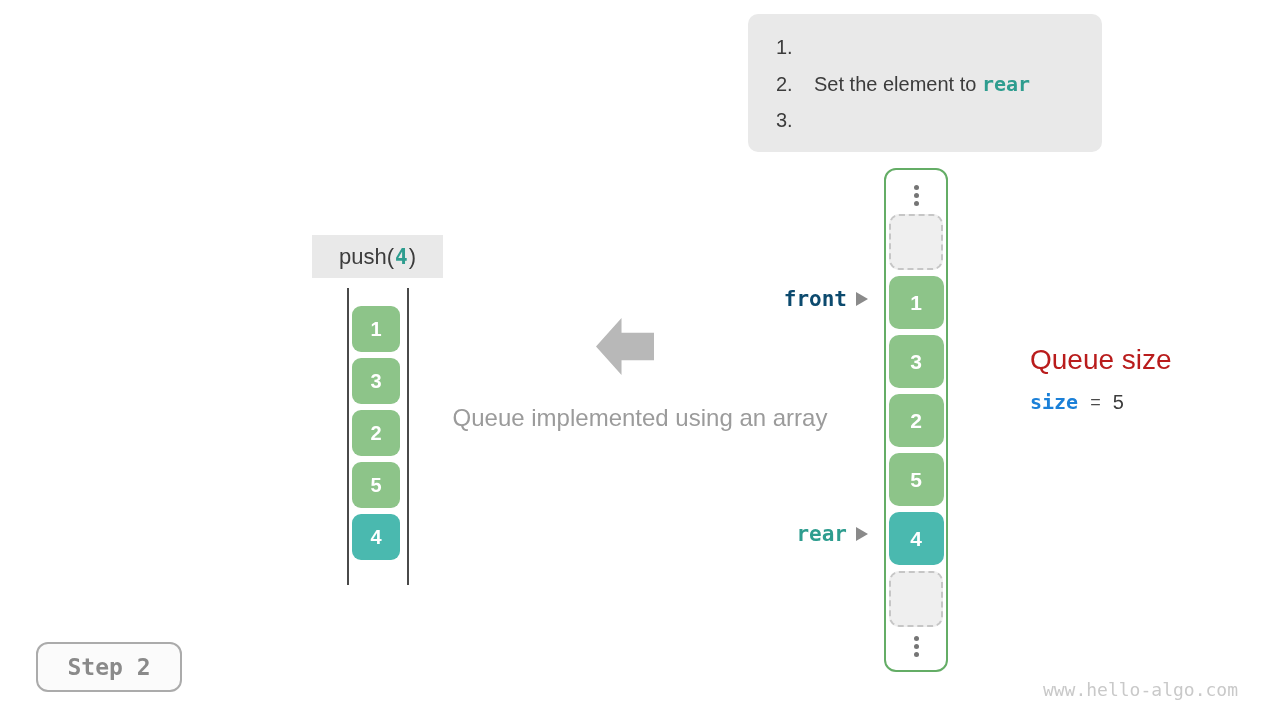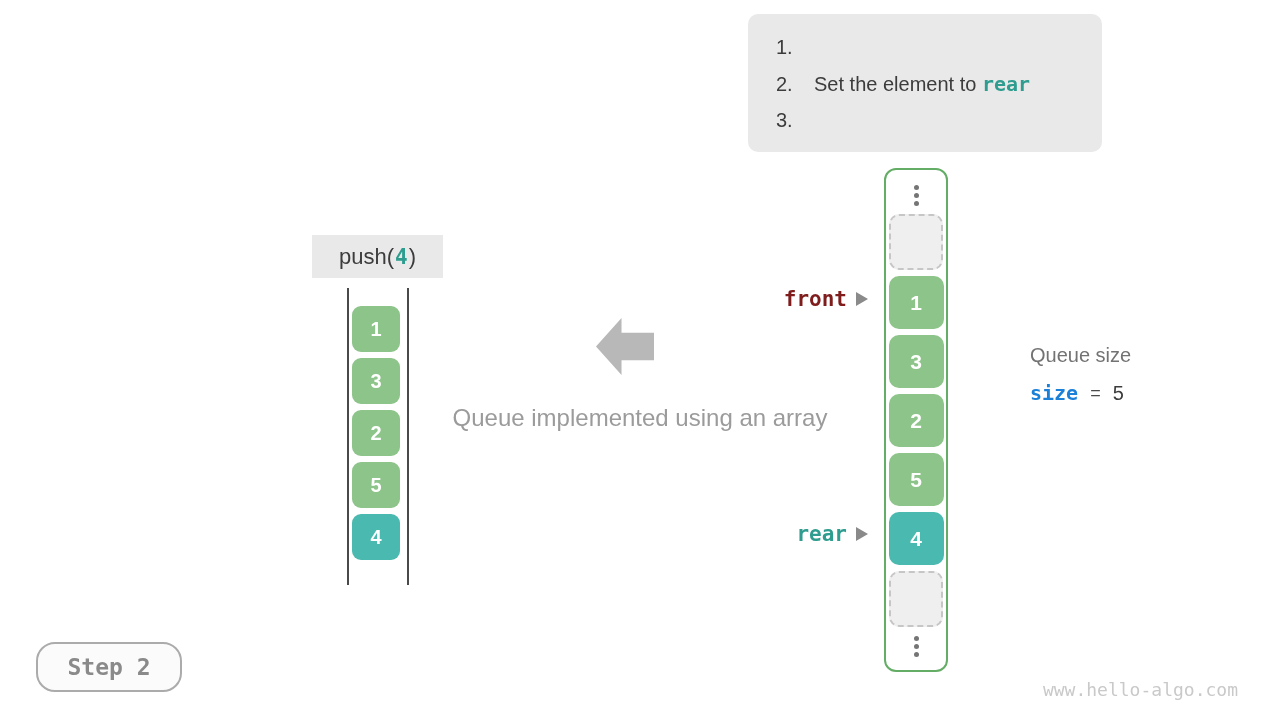--- a/index.html
+++ b/index.html
@@ -81,34 +81,34 @@
   .pointer {
     position:absolute; display:flex; align-items:center; gap:9px;
     font-family:"DejaVu Sans Mono", monospace; font-weight:bold; font-size:21px;
     right:412px;
   }
   .pointer .tri {
     width:0; height:0;
     border-left:12px solid #8a8a8a;
     border-top:7px solid transparent; border-bottom:7px solid transparent;
   }
-  .pointer.front { top:287px; color:#7f1d1d;text-align:right; }
+  .pointer.front { top:287px; color:#0c4a6e;text-align:right; }
   .pointer.rear  { top:522px; color:#2e9d8f; }
 
   
   .qsize { position:absolute; left:1030px; top:344px; }
-  .qsize .title { font-size:20px; color:#737373; }
+  .qsize .title { font-size:28px; color:#b91c1c; }
   .qsize .expr { margin-top:14px; display:flex; align-items:center; font-size:20px; color:#3c3c3c; }
   .qsize .var { font-family:"DejaVu Sans Mono", monospace; font-weight:bold; color:#1b80d8; }
   .qsize .eq { margin:0 12px; color:#4a4a4a; font-size:18px; }
 
   
   .step-badge {
     position:absolute; left:36px; top:642px; width:146px; height:50px;
-    border:2px solid #ababab; border-radius:19px; background:#fbfbfb;
+    border:2px solid #ababab; border-radius:12px; background:#fbfbfb;
     display:flex; align-items:center; justify-content:center;
     font-family:"DejaVu Sans Mono", monospace; font-weight:bold; font-size:23px; color:#8a8a8a;
   }
 
   
   .watermark {
     position:absolute; right:42px; top:679px;
     font-family:"DejaVu Sans Mono", monospace; font-size:18px; color:#c9c9c9;
   }
 </style>

